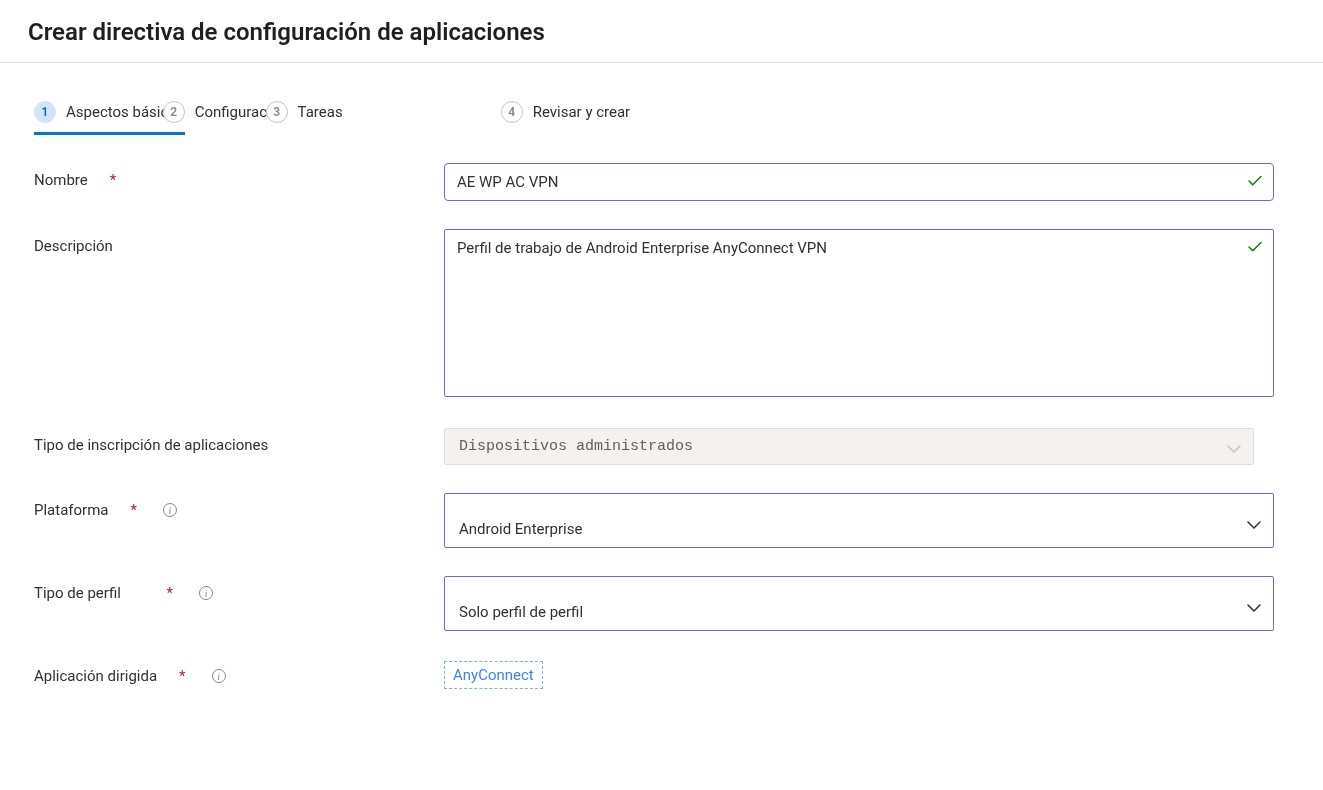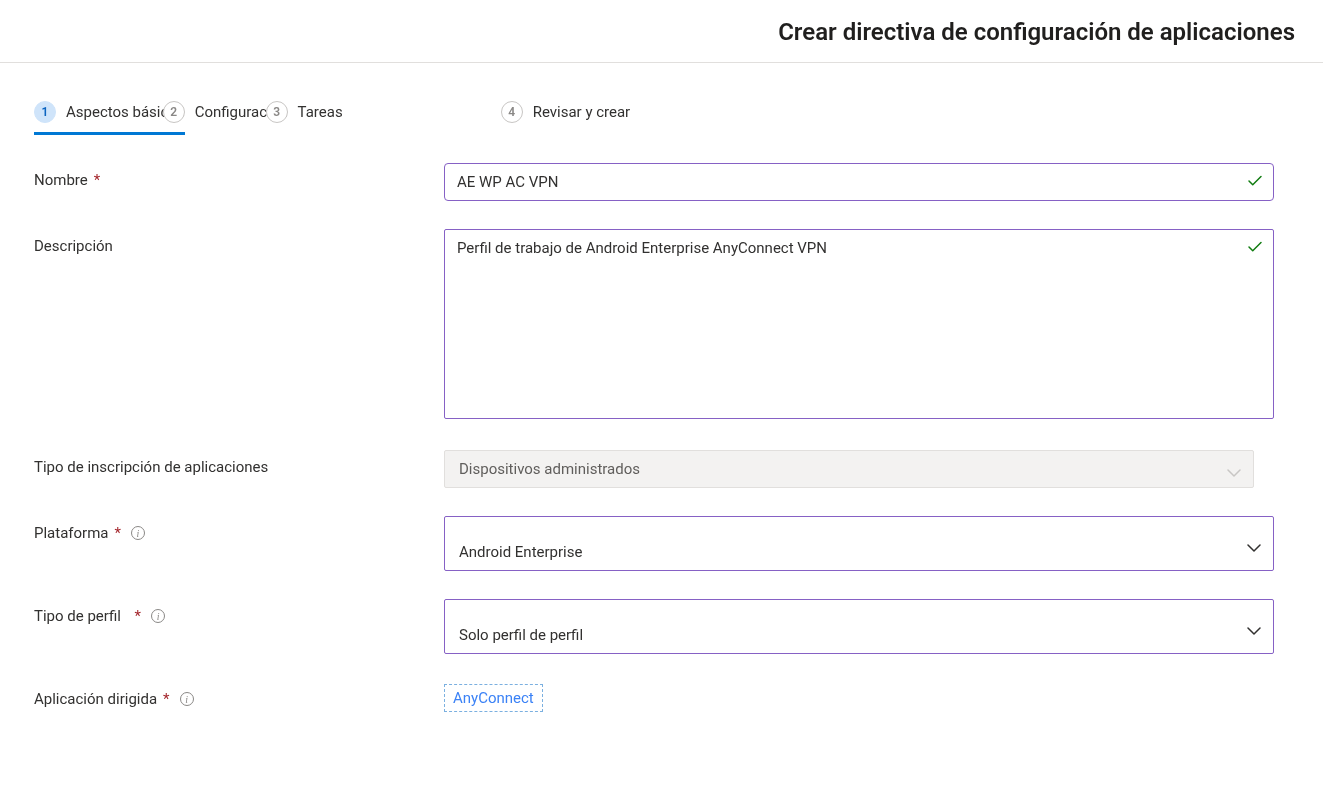--- a/index.html
+++ b/index.html
@@ -8,21 +8,20 @@
     background: #fff;
     color: #323130;
     font-size: 14px;
   }
   .page {
     width: 1323px;
   }
   .header {
     padding: 18px 28px 16px 28px;
     border-bottom: 1px solid #e1dfdd;
-    text-align: right;
   }
   .header h1 {
     font-size: 24px;
     font-weight: 600;
     color: #201f1e;
   }
   .content {
     padding: 38px 28px 20px 34px;
   }
   .wizard {
@@ -82,21 +81,21 @@
     row-gap: 28px;
     align-items: start;
     max-width: 1260px;
   }
   .row-label {
     font-size: 15px;
     color: #323130;
     padding-top: 8px;
     display: flex;
     align-items: center;
-    gap: 4px;
+    gap: 20px;
   }
   .req {
     color: #a4262c;
     font-size: 15px;
     margin-left: 2px;
   }
   .info-icon {
     display: inline-flex;
     align-items: center;
     justify-content: center;
@@ -120,21 +119,21 @@
     border: 1px solid #8661c5;
     border-radius: 4px;
     padding: 9px 38px 9px 12px;
     font-size: 15px;
     color: #323130;
     font-family: inherit;
     outline: none;
   }
   .textarea-input {
     width: 100%;
-    height: 190px;
+    height: 168px;
     border: 1px solid #8661c5;
     border-radius: 2px;
     padding: 9px 38px 9px 12px;
     font-size: 15px;
     color: #323130;
     font-family: inherit;
     outline: none;
     resize: none;
   }
   .check-icon {
@@ -147,20 +146,21 @@
 
   .select-disabled {
     width: 810px;
     position: relative;
     border: 1px solid #e1dfdd;
     background: #f3f2f1;
     border-radius: 2px;
     padding: 9px 38px 9px 14px;
     font-size: 15px;
     color: #605e5c;
+    font-family: Liberation Mono, monospace;
   }
   .select-enabled {
     width: 830px;
     position: relative;
     border: 1px solid #8661c5;
     background: #fff;
     border-radius: 2px;
     padding: 26px 38px 9px 14px;
     font-size: 15px;
     color: #323130;

